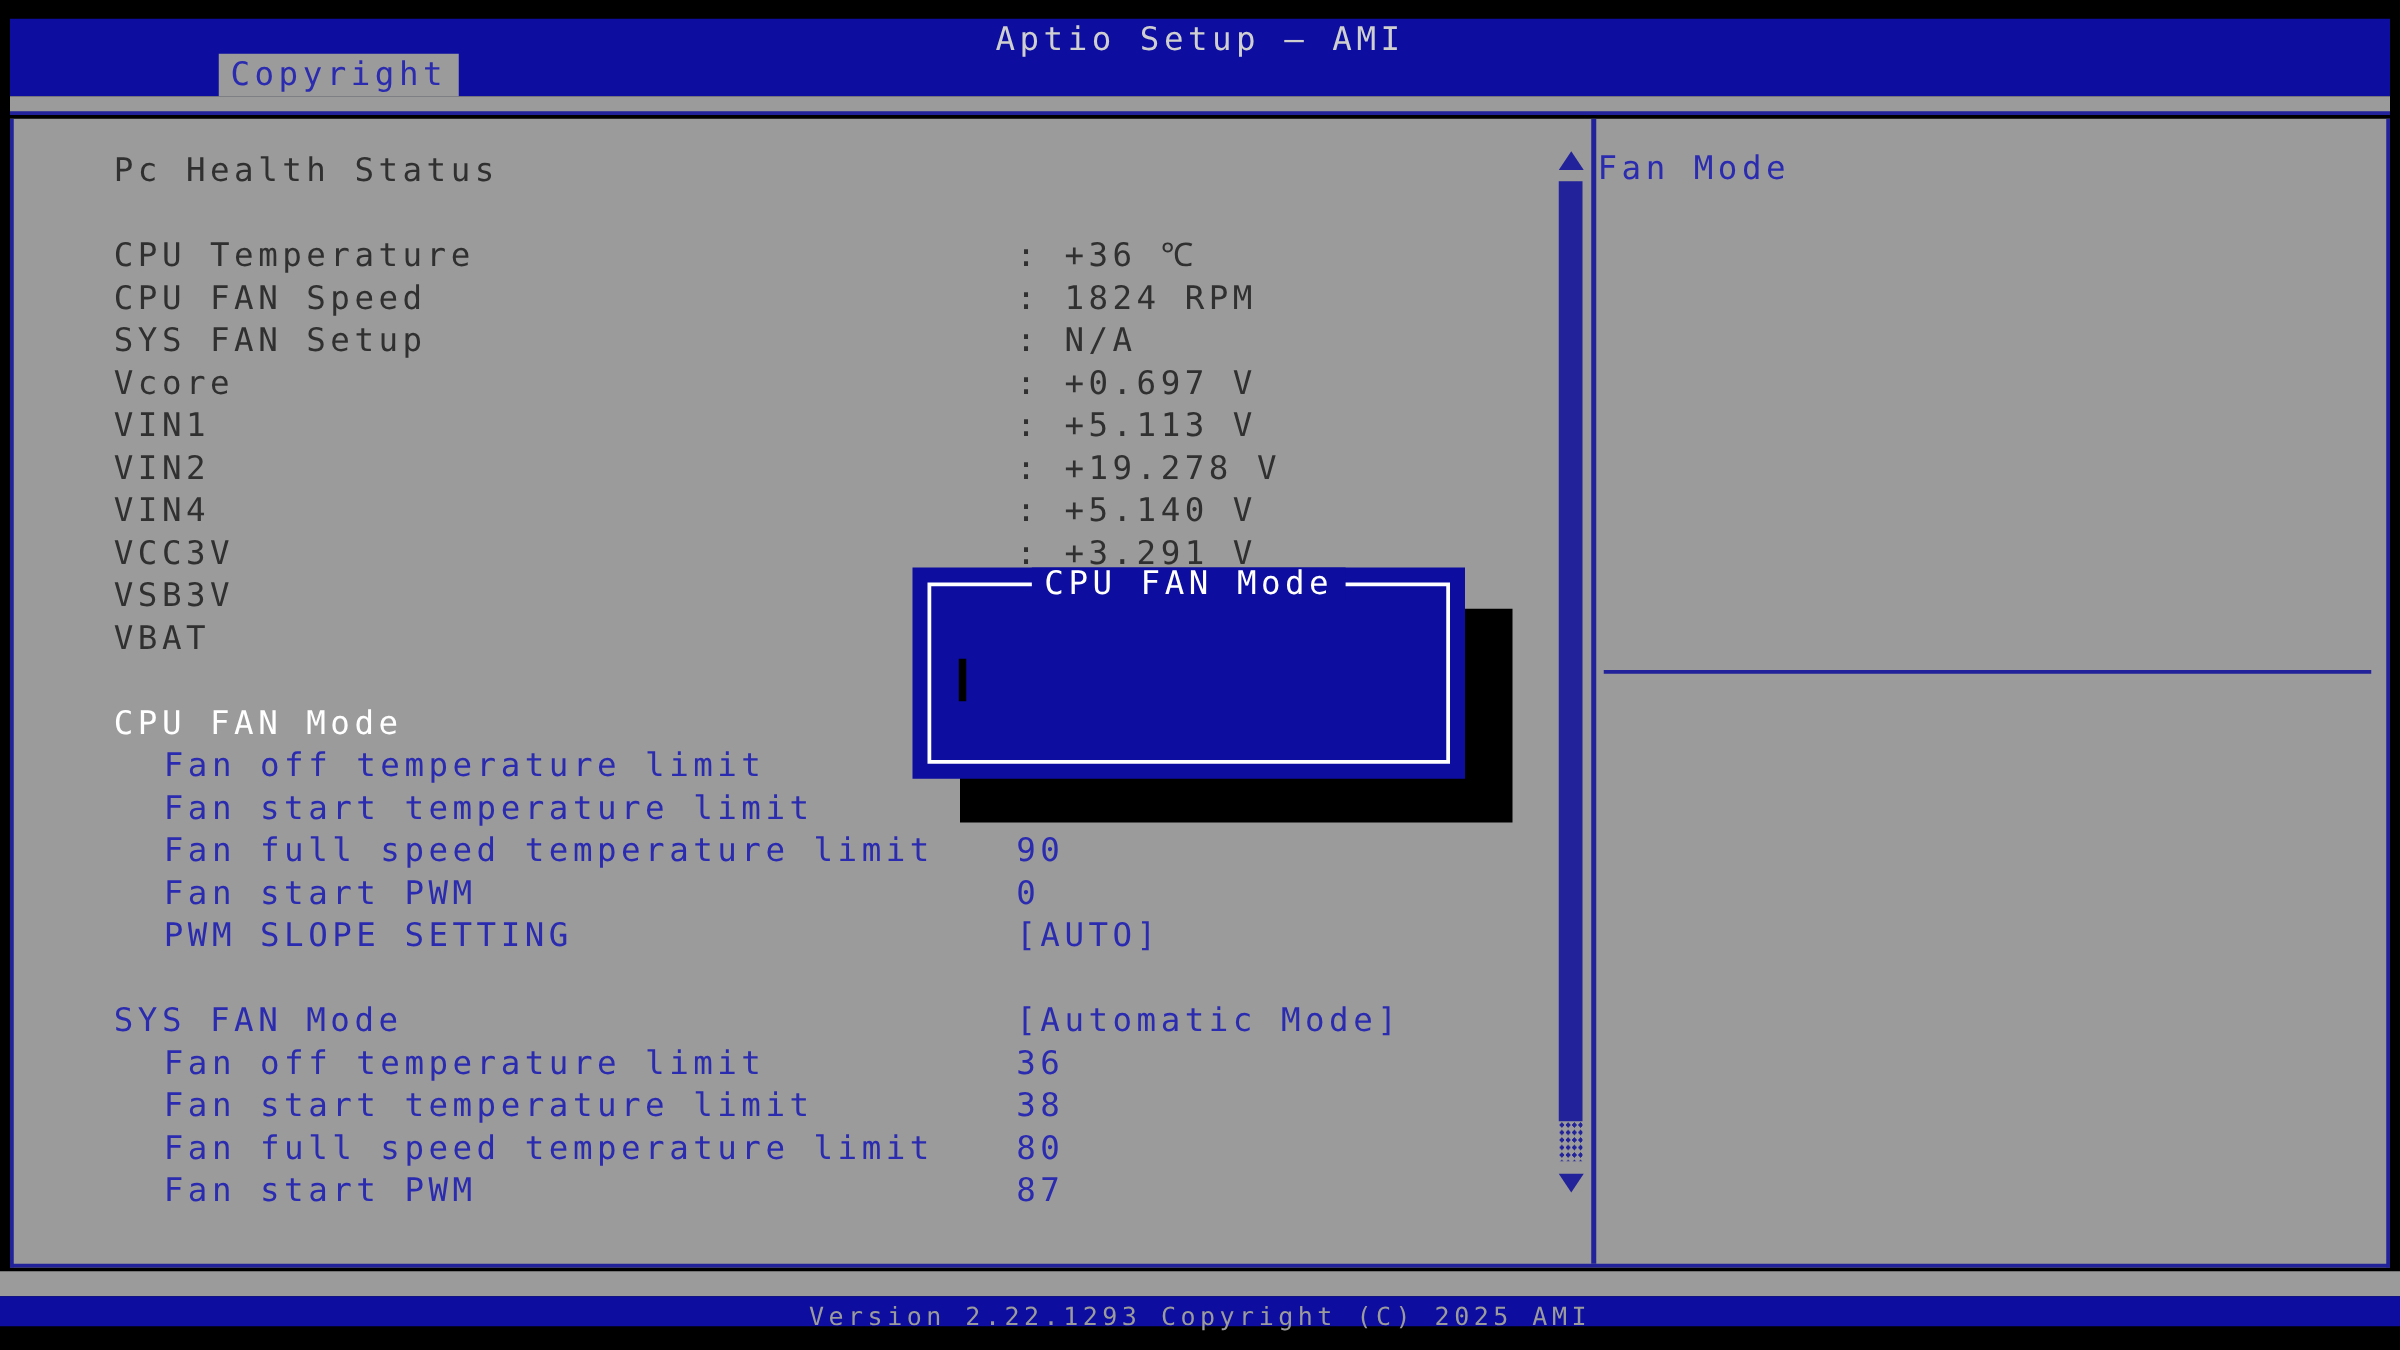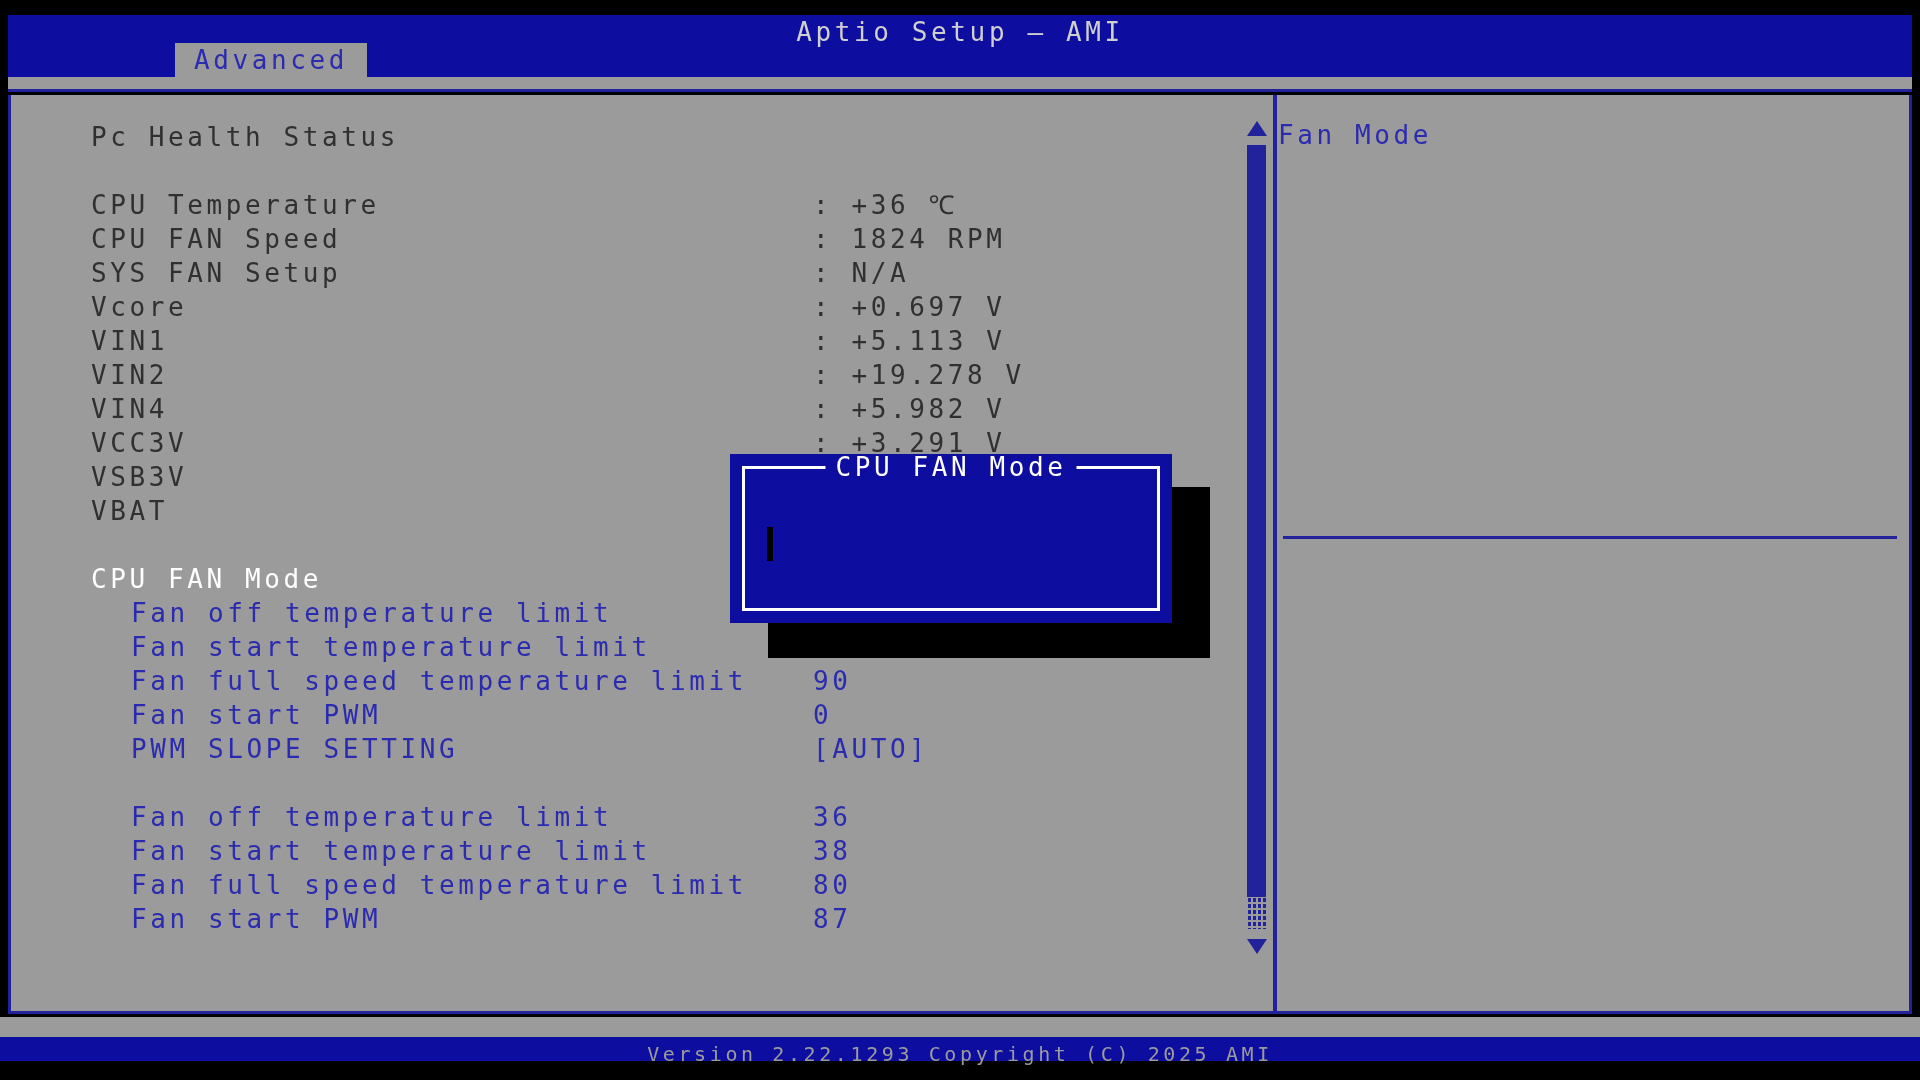--- a/index.html
+++ b/index.html
@@ -65,21 +65,21 @@
        text-align:center;}
   .version-text{color:var(--gray);font-size:20px;line-height:24px;}
 </style>
 </head>
 <body>
 
 <div class="screen">
 
   <div class="header">
     <div class="header-title">Aptio Setup – AMI</div>
-    <div class="tab">Advanced</div>
+    <div class="tab">Copyright</div>
   </div>
   <div class="strip-top"></div>
 
   <div class="main">
     <div class="rows">
       <div class="row section-dark">
           <span class="lbl">Pc Health Status</span>
           <span class="val"></span>
         </div>
         <div class="row blank">
@@ -105,21 +105,21 @@
         <div class="row health">
           <span class="lbl">VIN1</span>
           <span class="val">: +5.113 V</span>
         </div>
         <div class="row health">
           <span class="lbl">VIN2</span>
           <span class="val">: +19.278 V</span>
         </div>
         <div class="row health">
           <span class="lbl">VIN4</span>
-          <span class="val">: +5.982 V</span>
+          <span class="val">: +5.140 V</span>
         </div>
         <div class="row health">
           <span class="lbl">VCC3V</span>
           <span class="val">: +3.291 V</span>
         </div>
         <div class="row health">
           <span class="lbl">VSB3V</span>
           <span class="val"></span>
         </div>
         <div class="row health">
@@ -150,20 +150,24 @@
           <span class="lbl">Fan start PWM</span>
           <span class="val">0</span>
         </div>
         <div class="row sub">
           <span class="lbl">PWM SLOPE SETTING</span>
           <span class="val">[AUTO]</span>
         </div>
         <div class="row blank">
           <span class="lbl"></span>
           
+        </div>
+        <div class="row item">
+          <span class="lbl">SYS FAN Mode</span>
+          <span class="val">[Automatic Mode]</span>
         </div>
         <div class="row sub">
           <span class="lbl">Fan off temperature limit</span>
           <span class="val">36</span>
         </div>
         <div class="row sub">
           <span class="lbl">Fan start temperature limit</span>
           <span class="val">38</span>
         </div>
         <div class="row sub">

